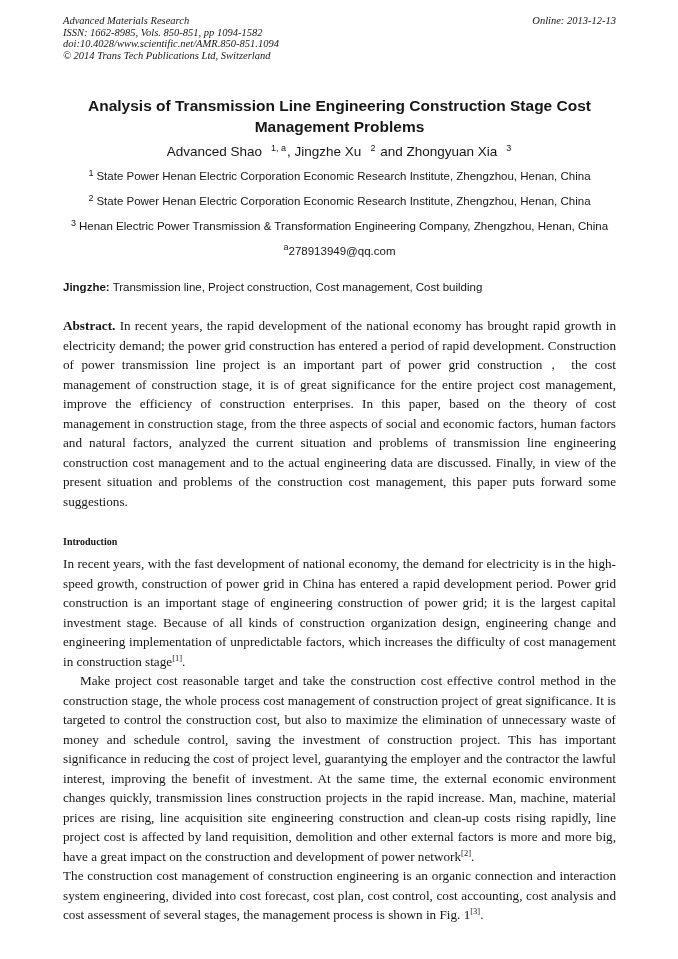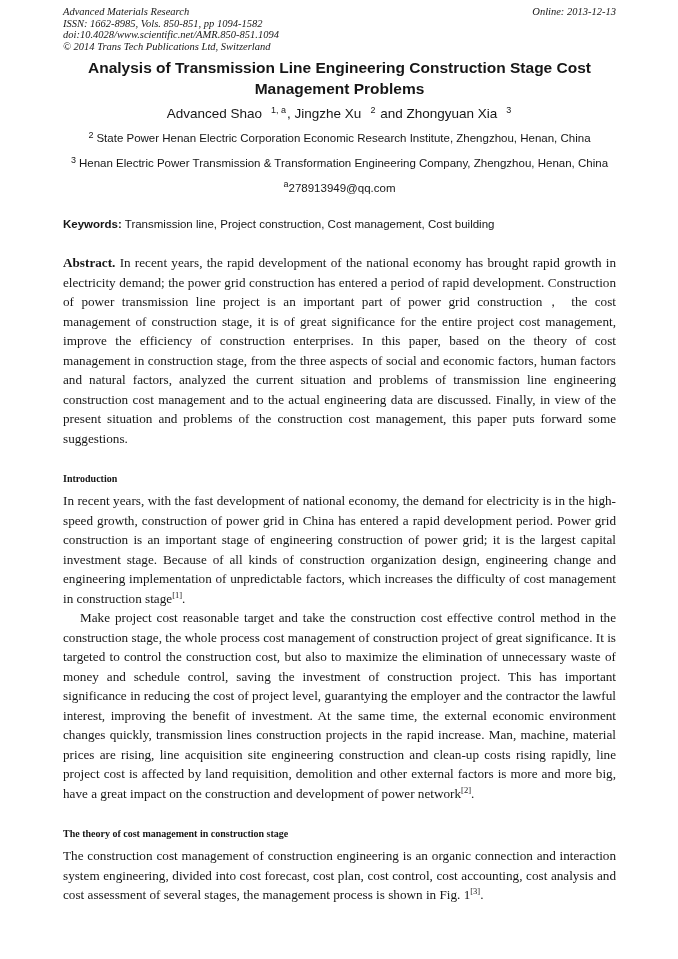--- a/index.html
+++ b/index.html
@@ -8,38 +8,38 @@
     background: #ffffff;
   }
   .page {
     position: relative;
     width: 678px;
     height: 959px;
     box-sizing: border-box;
     margin: 0 auto;
     background: #ffffff;
     color: #161616;
-    padding: 6px 62px 0 63px;
+    padding: 15px 62px 0 63px;
     overflow: hidden;
   }
   
   .masthead {
     display: flex;
     justify-content: space-between;
     align-items: flex-start;
     font-family: "Liberation Serif", "DejaVu Serif", serif;
     font-style: italic;
     font-size: 10.5px;
     line-height: 11.6px;
   }
   .masthead-left div { white-space: nowrap; }
   .masthead-right { white-space: nowrap; }
   
   .title {
-    margin: 5px auto 0 auto;
+    margin: 34px auto 0 auto;
     max-width: 545px;
     text-align: center;
     font-family: "Liberation Sans", "DejaVu Sans", sans-serif;
     font-weight: bold;
     font-size: 15.5px;
     line-height: 21px;
   }
   .authors {
     margin-top: 7px;
     text-align: center;
@@ -113,44 +113,46 @@
     <div class="masthead-right">Online: 2013-12-13</div>
   </div>
 
   <div class="title">Analysis of Transmission Line Engineering Construction Stage Cost Management Problems</div>
 
   <div class="authors">
     <span>Advanced Shao</span><sup class="asup">1, a</sup><span>, </span><span>Jingzhe Xu</span><sup class="asup">2</sup><span> and </span><span>Zhongyuan Xia</span><sup class="asup">3</sup>
   </div>
 
   <div class="affil">
+    <sup>1</sup><span>State Power Henan Electric Corporation Economic Research Institute, Zhengzhou, Henan, China</span>
+  </div>
+  <div class="affil">
     <sup>2</sup><span>State Power Henan Electric Corporation Economic Research Institute, Zhengzhou, Henan, China</span>
   </div>
   <div class="affil">
     <sup>3</sup><span>Henan Electric Power Transmission &amp; Transformation Engineering Company, Zhengzhou, Henan, China</span>
   </div>
 
   <div class="email">
     <sup>a</sup><span>278913949@qq.com</span>
   </div>
 
   <div class="keywords">
-    <span class="kw-label">Keywords:</span><span> Transmission line, Project construction, Cost management, Cost building</span>
+    <span class="kw-label">Jingzhe:</span><span> Transmission line, Project construction, Cost management, Cost building</span>
   </div>
 
   <div class="bodytext abstract">
     <span class="ab-label">Abstract.</span><span> In recent years, the rapid development of the national economy has brought rapid growth in electricity demand; the power grid construction has entered a period of rapid development. Construction of power transmission line project is an important part of power grid construction， the cost management of construction stage, it is of great significance for the entire project cost management, improve the efficiency of construction enterprises. In this paper, based on the theory of cost management in construction stage, from the three aspects of social and economic factors, human factors and natural factors, analyzed the current situation and problems of transmission line engineering construction cost management and to the actual engineering data are discussed. Finally, in view of the present situation and problems of the construction cost management, this paper puts forward some suggestions.</span>
   </div>
 
   <div class="section-heading">Introduction</div>
   <p class="bodytext para">
     <span>In recent years, with the fast development of national economy, the demand for electricity is in the high-speed growth, construction of power grid in China has entered a rapid development period. Power grid construction is an important stage of engineering construction of power grid; it is the largest capital investment stage. Because of all kinds of construction organization design, engineering change and engineering implementation of unpredictable factors, which increases the difficulty of cost management in construction stage</span><sup class="ref">[1]</sup><span>.</span>
   </p>
   <p class="bodytext para indent">
     <span>Make project cost reasonable target and take the construction cost effective control method in the construction stage, the whole process cost management of construction project of great significance. It is targeted to control the construction cost, but also to maximize the elimination of unnecessary waste of money and schedule control, saving the investment of construction project. This has important significance in reducing the cost of project level, guarantying the employer and the contractor the lawful interest, improving the benefit of investment. At the same time, the external economic environment changes quickly, transmission lines construction projects in the rapid increase. Man, machine, material prices are rising, line acquisition site engineering construction and clean-up costs rising rapidly, line project cost is affected by land requisition, demolition and other external factors is more and more big, have a great impact on the construction and development of power network</span><sup class="ref">[2]</sup><span>.</span>
   </p>
 
-  <div class="section-heading">The theory of cost management in construction stage</div>
   <p class="bodytext para">
     <span>The construction cost management of construction engineering is an organic connection and interaction system engineering, divided into cost forecast, cost plan, cost control, cost accounting, cost analysis and cost assessment of several stages, the management process is shown in Fig. 1</span><sup class="ref">[3]</sup><span>.</span>
   </p>
 
 </div>
 
 </body></html>

